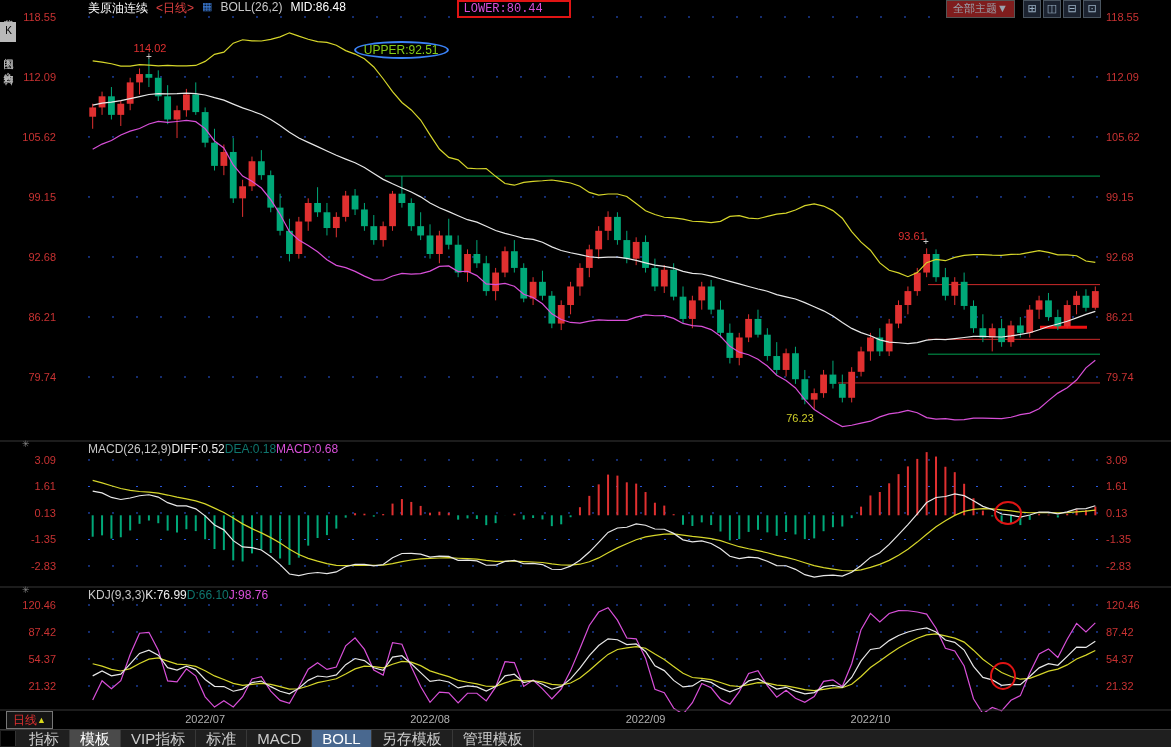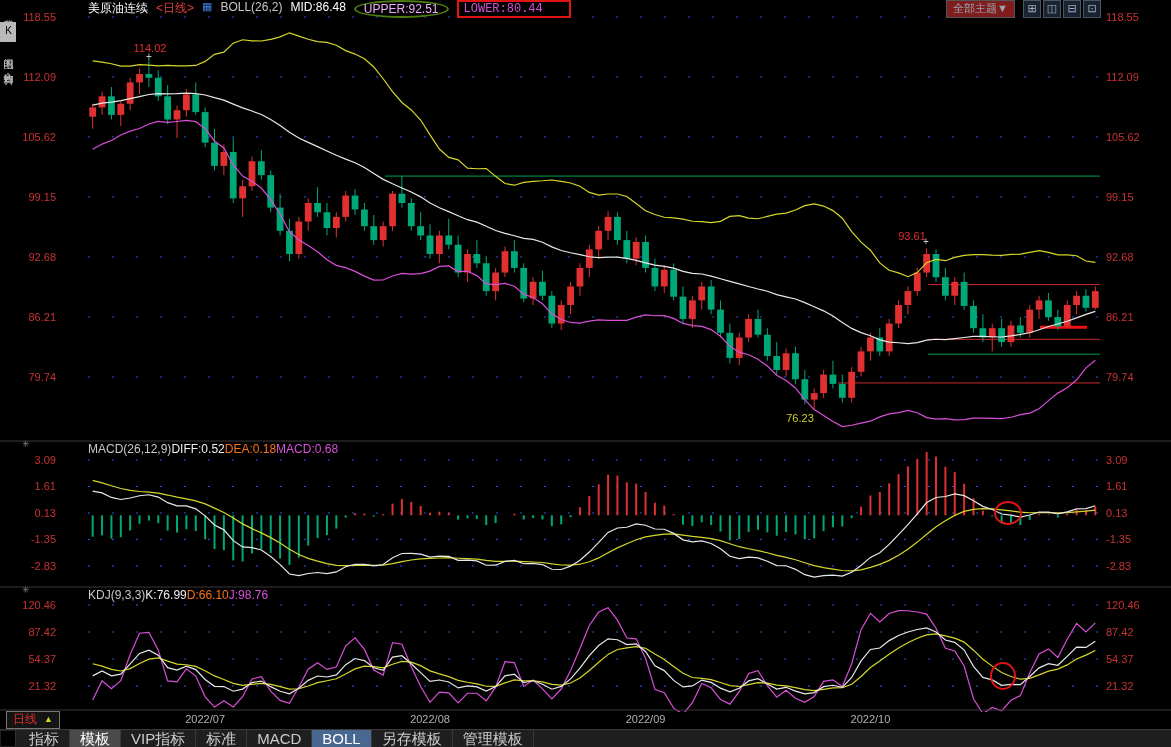--- a/index.html
+++ b/index.html
@@ -8,45 +8,45 @@
   #overlay{position:absolute;left:0;top:0;z-index:1;}
 
   
   header{position:absolute;left:0;top:0;width:1171px;height:24px;z-index:2;
          display:flex;align-items:flex-start;gap:8px;box-sizing:border-box;
          padding-left:88px;padding-right:70px;font-size:12px;color:#ddd;}
   .sym{color:#fff;}
   .per{color:#e04040;}
   .ind-icon{color:#3d7edb;font-size:11px;}
   .mid{color:#fff;}
-  .circled{border:2px solid #4d7c0f;border-radius:50%;padding:0 8px;color:#f0abfc;}
+  .circled{border:2px solid #3b82f6;border-radius:50%;padding:0 8px;color:#84cc16;margin-top:41px;}
   .boxed{border:2px solid #e01414;padding:0 26px 0 5px;color:#d84fd8;font-family:Liberation Mono, monospace;}
   .theme-btn{margin-left:auto;border:1px solid #555;color:#9aa3ad;padding:0 6px;height:16px;
              line-height:15px;font-size:11px;background:#7f1d1d;}
   .layout-icons{display:flex;gap:2px;}
   .layout-icon{width:16px;height:16px;border:1px solid #4a5560;color:#9ab0c4;background:#1c2330;
                font-size:11px;line-height:14px;text-align:center;}
 
   
   #sidebar{position:absolute;left:0;top:8px;width:15px;z-index:2;display:flex;
            flex-direction:column;gap:5px;}
   .side-tab{writing-mode:vertical-rl;text-orientation:upright;font-size:10px;color:#bbb;
             padding:3px 1px;letter-spacing:1px;margin:0 auto;}
   .side-tab.sel{background:#b9b9b9;color:#000;}
 
   
   .panel-header{position:absolute;left:88px;z-index:2;font-size:12px;display:flex;gap:0;}
   #macd-header{top:442px;} #kdj-header{top:588px;}
-  .w{color:#eee;} .y{color:#f97316;} .m{color:#d84fd8;} .g{color:#c8c8c8;}
+  .w{color:#eee;} .y{color:#0f766e;} .m{color:#d84fd8;} .g{color:#c8c8c8;}
   .panel-gear{position:absolute;left:22px;font-size:9px;color:#888;z-index:2;}
 
   
   .period-box{position:absolute;left:6px;top:711px;z-index:2;border:1px solid #777;
               background:#141414;font-size:12px;padding:0 6px;height:16px;line-height:15px;
-              display:flex;gap:7px;align-items:flex-start;}
+              display:flex;gap:0;align-items:center;}
   .period-txt{color:#e03030;} .period-arrow{color:#d8d81c;font-size:9px;}
 
   
   .bottombar{position:absolute;left:0;top:729px;width:1171px;height:18px;background:#1f1f1f;
              border-top:1px solid #3a3a3a;display:flex;align-items:stretch;z-index:2;
              font-size:15px;color:#ccc;box-sizing:border-box;}
   .tb-icon{width:14px;background:#000;border-right:1px solid #333;margin:1px 3px 1px 1px;}
   .tab{padding:1px 10px;border-right:1px solid #383838;line-height:15px;white-space:nowrap;}
   .tab.sel{background:#4a4a4a;color:#fff;}
   .tab.accent{background:#49688f;color:#fff;}

